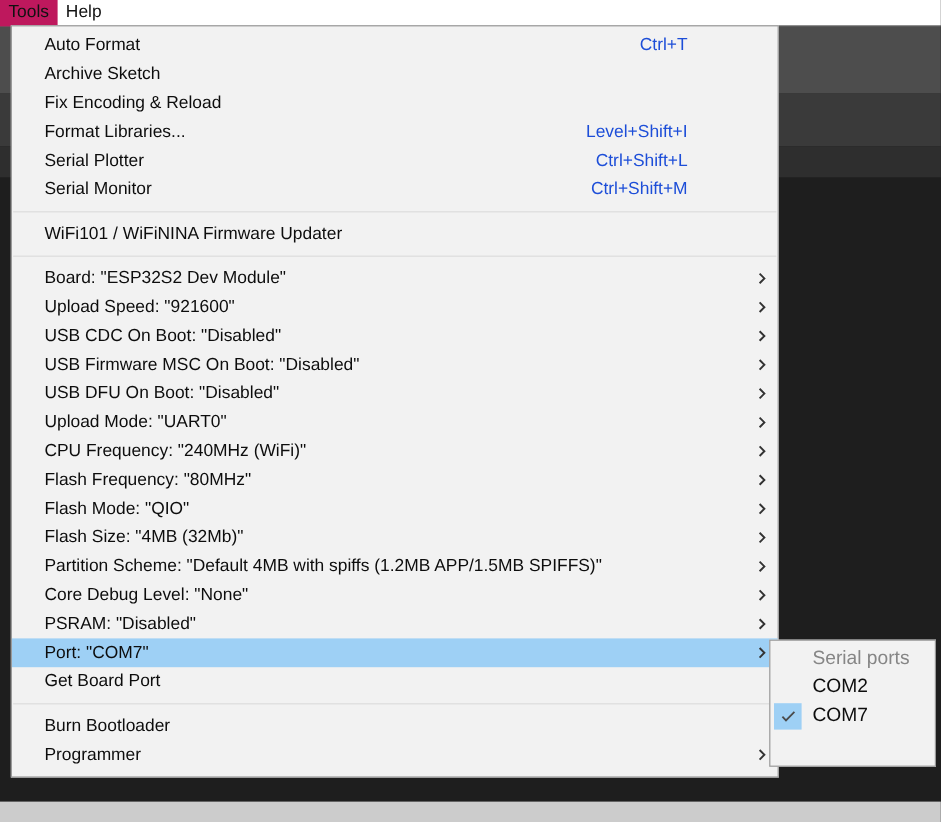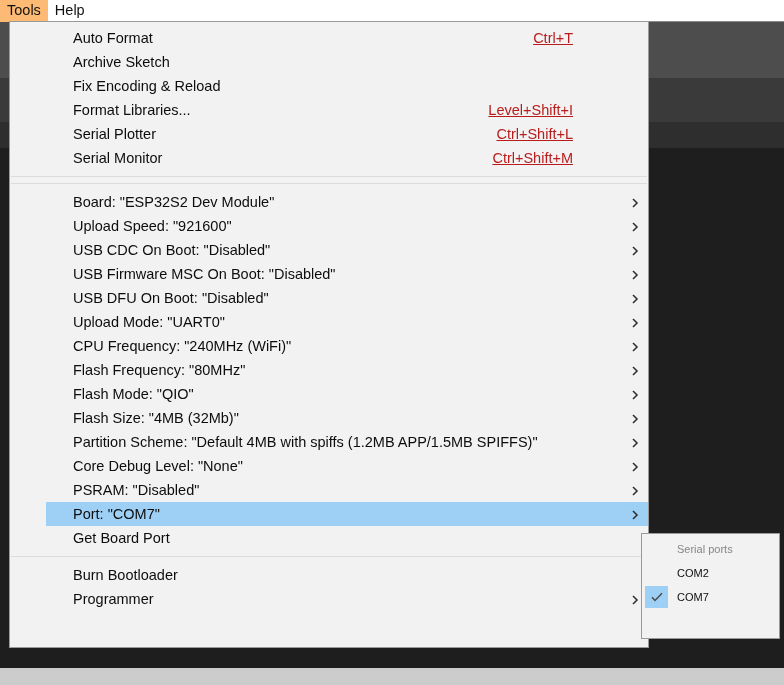--- a/index.html
+++ b/index.html
@@ -47,21 +47,21 @@
   }
   .menubar-item {
     font-size: 14.5px;
     color: #111111;
     padding: 1px 7px 2px 7px;
     line-height: 19px;
     height: 19px;
     white-space: nowrap;
   }
   .menubar-item.active {
-    background: #fdba74;
+    background: #be185d;
   }
 
   
   #tools-menu {
     position: absolute;
     left: 9px;
     top: 21px;
     width: 640px;
     height: 627px;
     background: #f2f2f2;
@@ -73,32 +73,30 @@
     position: relative;
     height: 24px;
     display: flex;
     align-items: center;
     padding-left: 27px;
     padding-right: 10px;
     box-sizing: border-box;
     font-size: 14.5px;
     color: #0d0d0d;
     white-space: nowrap;
-    margin-left: 36px;
   }
   .menu-item.selected {
     background: #9ed0f5;
   }
   .menu-item .label { flex: 0 0 auto; }
   .menu-item .shortcut {
     position: absolute;
     right: 75px;
     font-size: 14.5px;
-    color: #b91c1c;
-    text-decoration: underline;
+    color: #1d4ed8;
   }
   .menu-item .chev {
     position: absolute;
     right: 8px;
     width: 10px;
     height: 12px;
     display: block;
   }
   .menu-sep {
     height: 1px;
@@ -120,21 +118,21 @@
     z-index: 50;
     padding-top: 3px;
   }
   .sub-item {
     position: relative;
     height: 24px;
     display: flex;
     align-items: center;
     padding-left: 35px;
     box-sizing: border-box;
-    font-size: 11px;
+    font-size: 16px;
     color: #0d0d0d;
     white-space: nowrap;
   }
   .sub-item.header {
     color: #868686;
   }
   .check-box {
     position: absolute;
     left: 3px;
     top: 1px;
@@ -191,20 +189,25 @@
       <span class="shortcut">Ctrl+Shift+L</span>
     </div>
     <div class="menu-item">
       <span class="label">Serial Monitor</span>
       <span class="shortcut">Ctrl+Shift+M</span>
     </div>
   </div>
 
   <div class="menu-sep"></div>
 
+  <div>
+    <div class="menu-item">
+      <span class="label">WiFi101 / WiFiNINA Firmware Updater</span>
+    </div>
+  </div>
 
   <div class="menu-sep"></div>
 
   <div>
 
     <div class="menu-item">
       <span class="label">Board: "ESP32S2 Dev Module"</span>
       <span class="chev">
         <svg width="10" height="12" viewBox="0 0 10 12">
             <path d="M3 2 L7 6 L3 10" fill="none" stroke="#333" stroke-width="1.6"></path>

